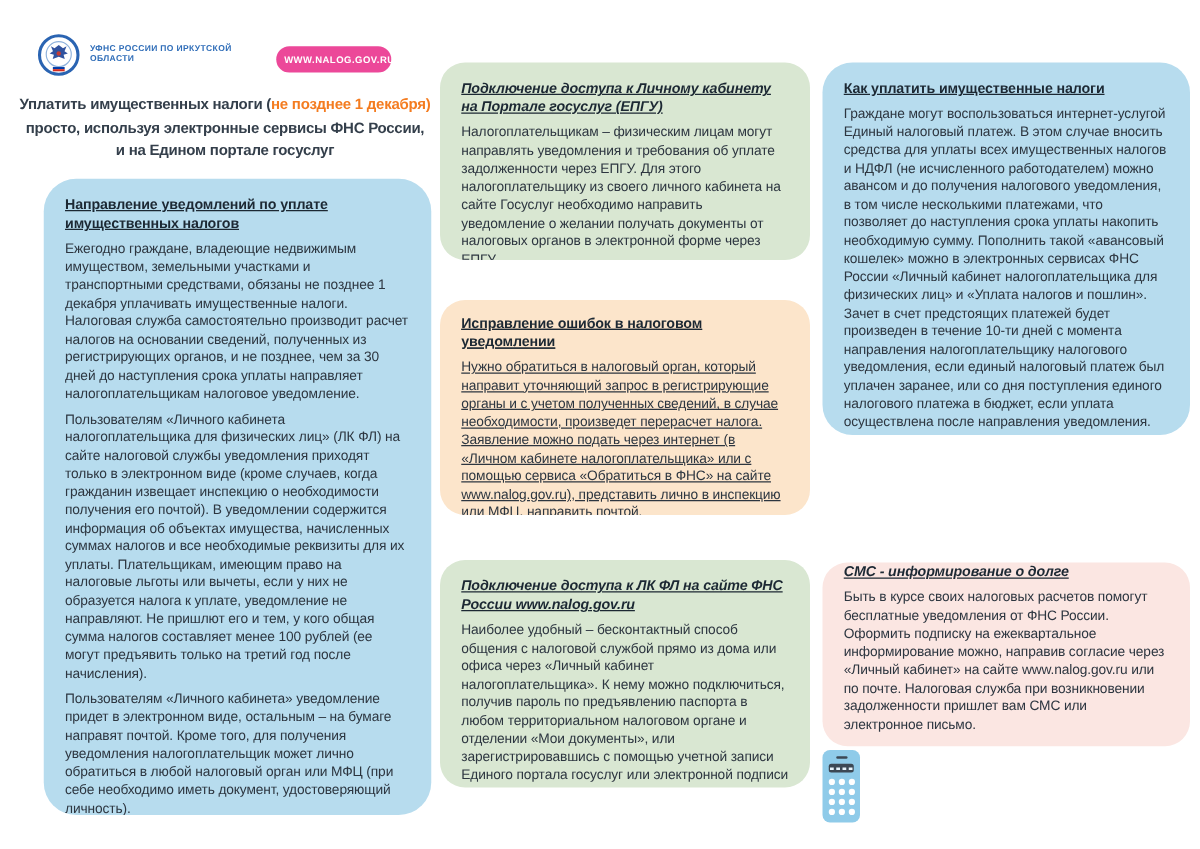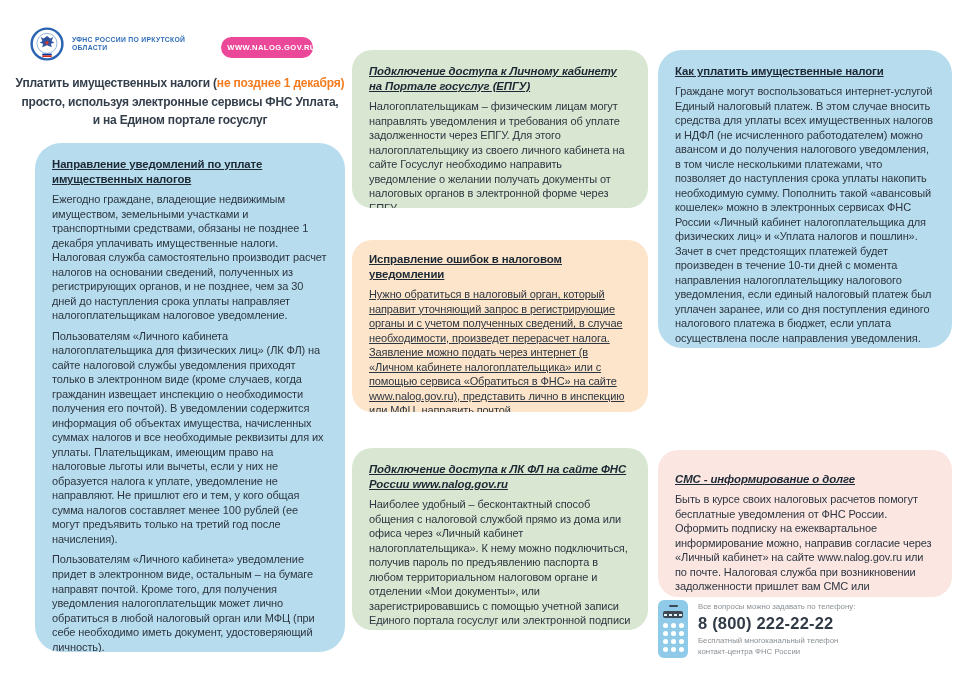--- a/index.html
+++ b/index.html
@@ -32,21 +32,21 @@
   .card p:last-child{margin-bottom:0;}
   .c-blue{background:#b7dcee;border-radius:24px;}
   .c-green{background:#d9e7d2;border-radius:20px;}
   .c-orange{background:#fce5cb;border-radius:20px;}
   .c-pink{background:#fbe6e2;border-radius:20px;}
   #card-left{left:35px;top:143px;width:310px;height:509px;border-radius:26px;}
   #card-mid-top{left:352px;top:50px;width:296px;height:158px;}
   #card-mid-mid{left:352px;top:240px;width:296px;height:172px;padding-top:12px;text-decoration:underline;}
   #card-mid-bot{left:352px;top:448px;width:296px;height:182px;}
   #card-right-top{left:658px;top:50px;width:294px;height:298px;}
-  #card-right-bot{left:658px;top:450px;width:294px;height:147px;padding-top:22px;}
+  #card-right-bot{left:658px;top:450px;width:294px;height:147px;padding-top:1px;}
   
   .phone-box{position:absolute;left:658px;top:600px;display:flex;gap:10px;align-items:flex-start;}
   .phone-icon{
     width:30px;height:58px;border-radius:6px;background:#8fcbe9;
     display:flex;flex-direction:column;align-items:center;padding-top:5px;box-sizing:border-box;
   }
   .phone-icon .dash{width:9px;height:2px;background:#3c4854;border-radius:1px;margin-bottom:4px;}
   .phone-icon .screen{width:20px;height:7px;background:#3c4854;border-radius:2px;margin-bottom:5px;
     display:flex;align-items:center;justify-content:center;gap:2px;}
   .phone-icon .screen i{display:block;width:3px;height:2px;background:#e8f4fb;}
@@ -71,21 +71,21 @@
       <rect x="13" y="28.2" width="10" height="1.8" fill="#0039a6"></rect>
       <rect x="13" y="30" width="10" height="1.8" fill="#d52b1e"></rect>
     </svg>
     <div class="logo-label">УФНС РОССИИ ПО ИРКУТСКОЙ ОБЛАСТИ</div>
   </div>
 
   <button class="site-pill">WWW.NALOG.GOV.RU</button>
 
   <div class="main-title">
     <span>Уплатить имущественных налоги (</span><span class="hl">не позднее 1 декабря)</span><br>
-    <span>просто, используя электронные сервисы ФНС Уплата,</span><br>
+    <span>просто, используя электронные сервисы ФНС России,</span><br>
     <span>и на Едином портале госуслуг</span>
   </div>
 
   <div class="card c-blue" id="card-left">
     <h3>Направление уведомлений по уплате имущественных налогов</h3>
     <p>Ежегодно граждане, владеющие недвижимым имуществом, земельными участками и транспортными средствами, обязаны не позднее 1 декабря уплачивать имущественные налоги. Налоговая служба самостоятельно производит расчет налогов на основании сведений, полученных из регистрирующих органов, и не позднее, чем за 30 дней до наступления срока уплаты направляет налогоплательщикам налоговое уведомление.</p>
     <p>Пользователям «Личного кабинета налогоплательщика для физических лиц» (ЛК ФЛ) на сайте налоговой службы уведомления приходят только в электронном виде (кроме случаев, когда гражданин извещает инспекцию о необходимости получения его почтой). В уведомлении содержится информация об объектах имущества, начисленных суммах налогов и все необходимые реквизиты для их уплаты. Плательщикам, имеющим право на налоговые льготы или вычеты, если у них не образуется налога к уплате, уведомление не направляют. Не пришлют его и тем, у кого общая сумма налогов составляет менее 100 рублей (ее могут предъявить только на третий год после начисления).</p>
     <p>Пользователям «Личного кабинета» уведомление придет в электронном виде, остальным – на бумаге направят почтой. Кроме того, для получения уведомления налогоплательщик может лично обратиться в любой налоговый орган или МФЦ (при себе необходимо иметь документ, удостоверяющий личность).</p>
   </div>
 
@@ -132,20 +132,15 @@
           <i></i>
           <i></i>
           <i></i>
           <i></i>
           <i></i>
           <i></i>
           <i></i>
           <i></i>
         </span>
     </div>
-    <div class="phone-texts">
-      <div class="phone-prompt">Все вопросы можно задавать по телефону:</div>
-      <div class="phone-number">8 (800) 222-22-22</div>
-      <div class="phone-note">Бесплатный многоканальный телефон контакт-центра ФНС России</div>
-    </div>
   </div>
 
 </div>
 
 </body></html>

